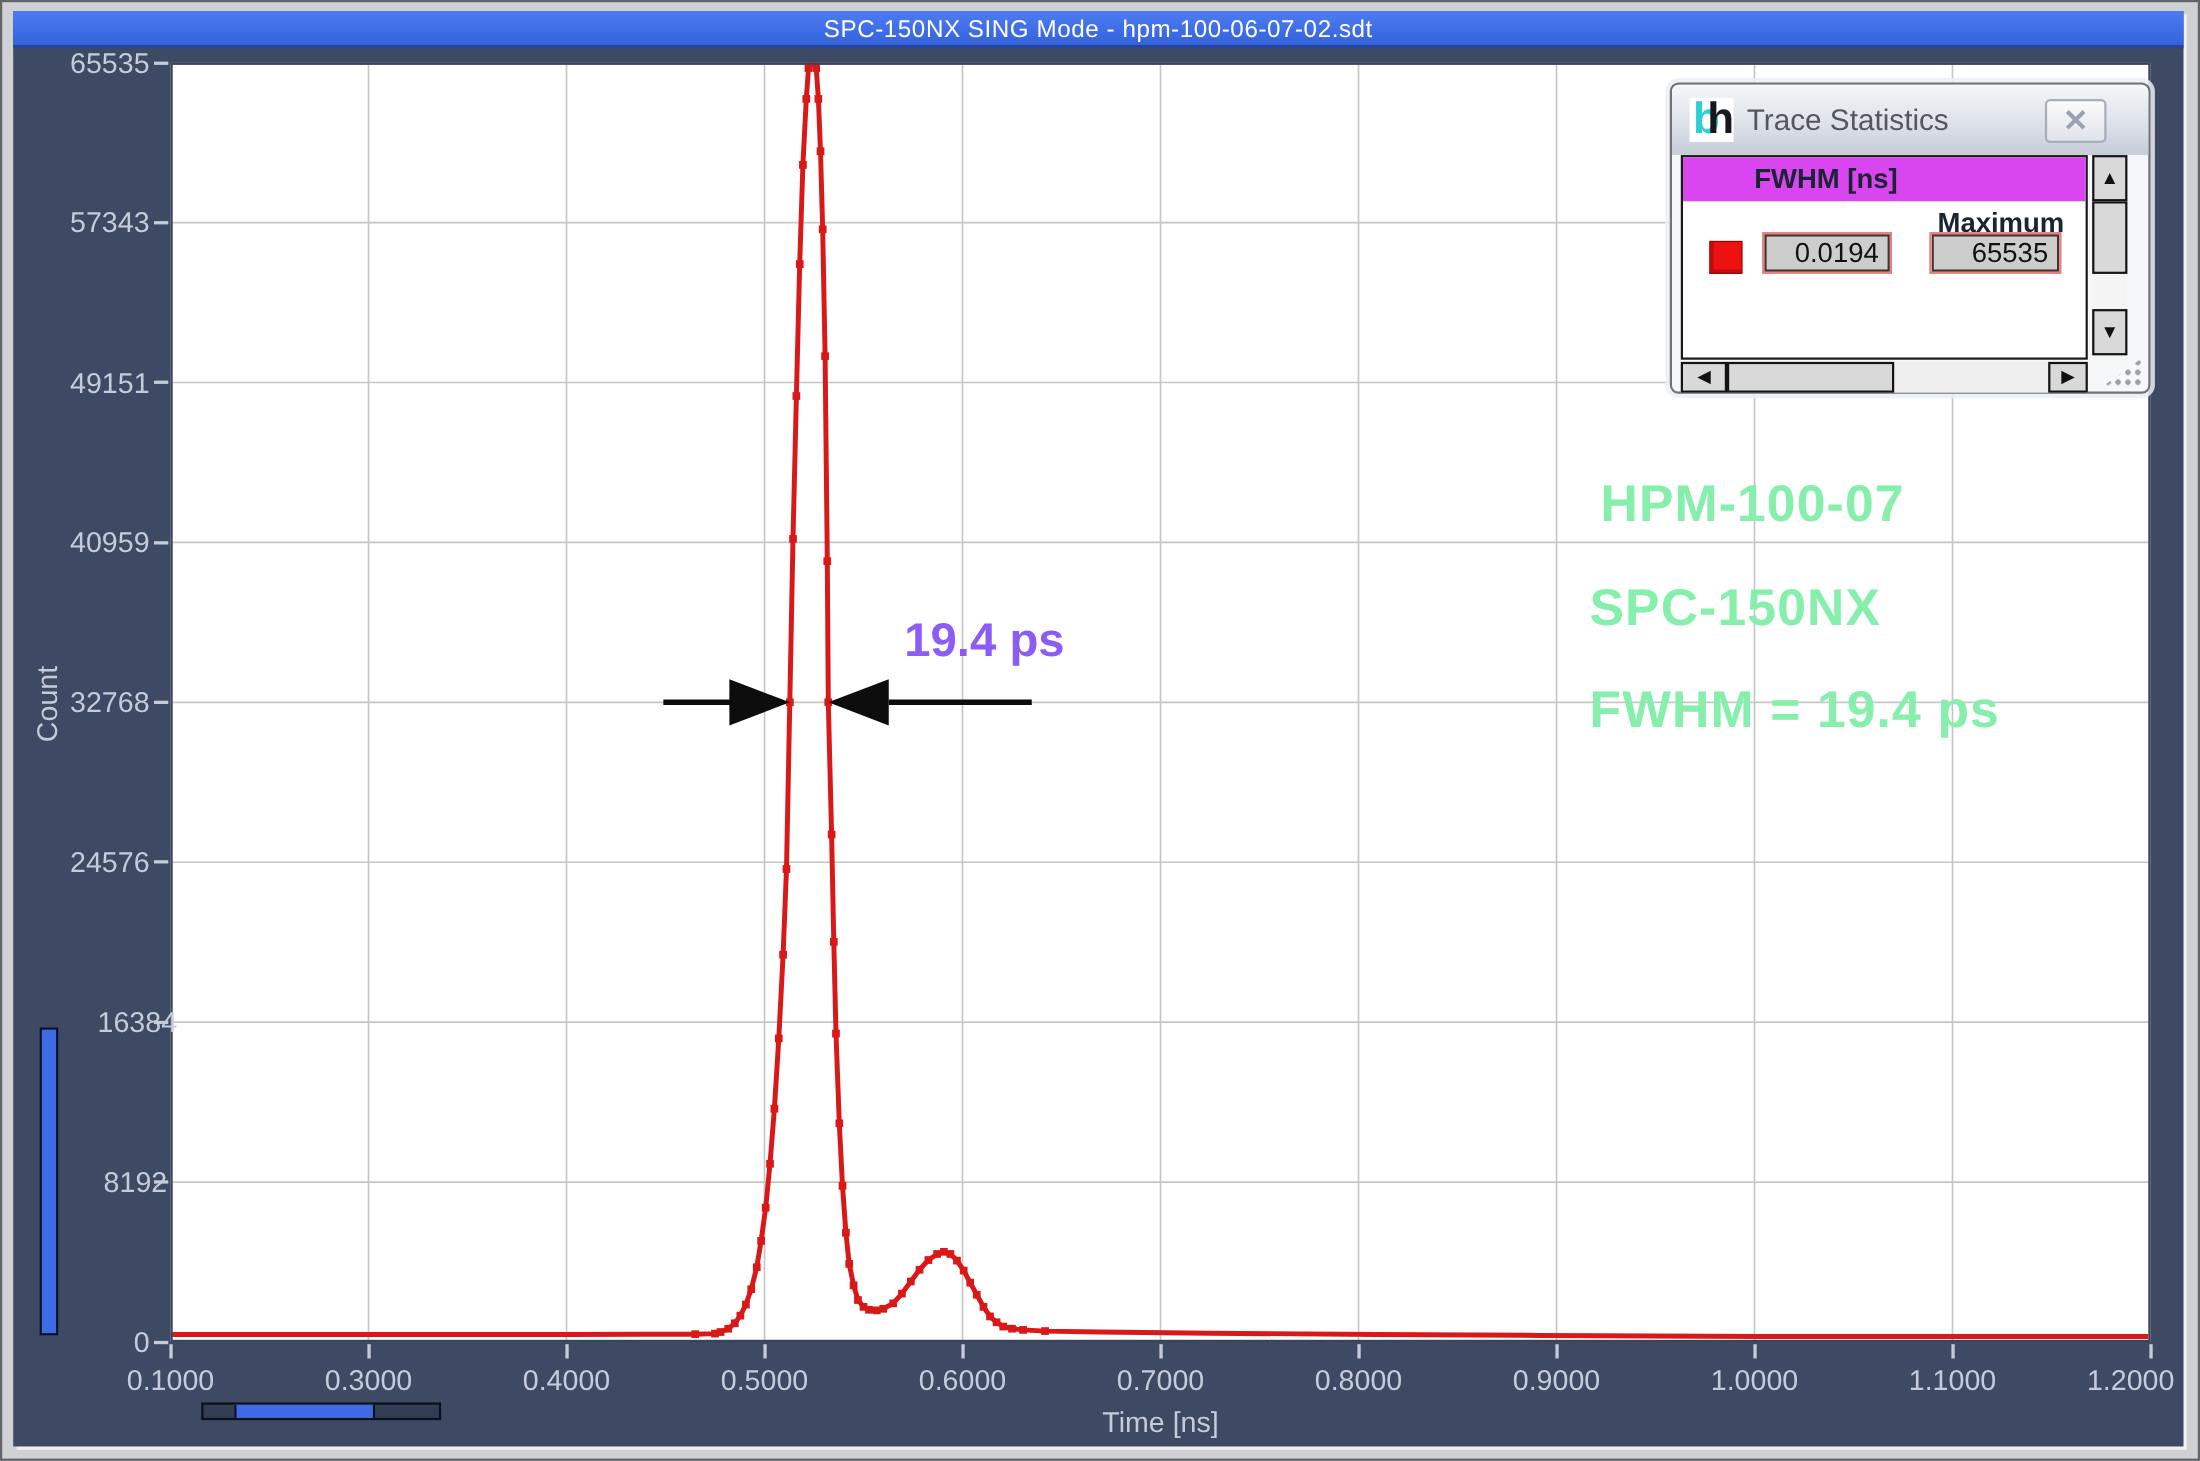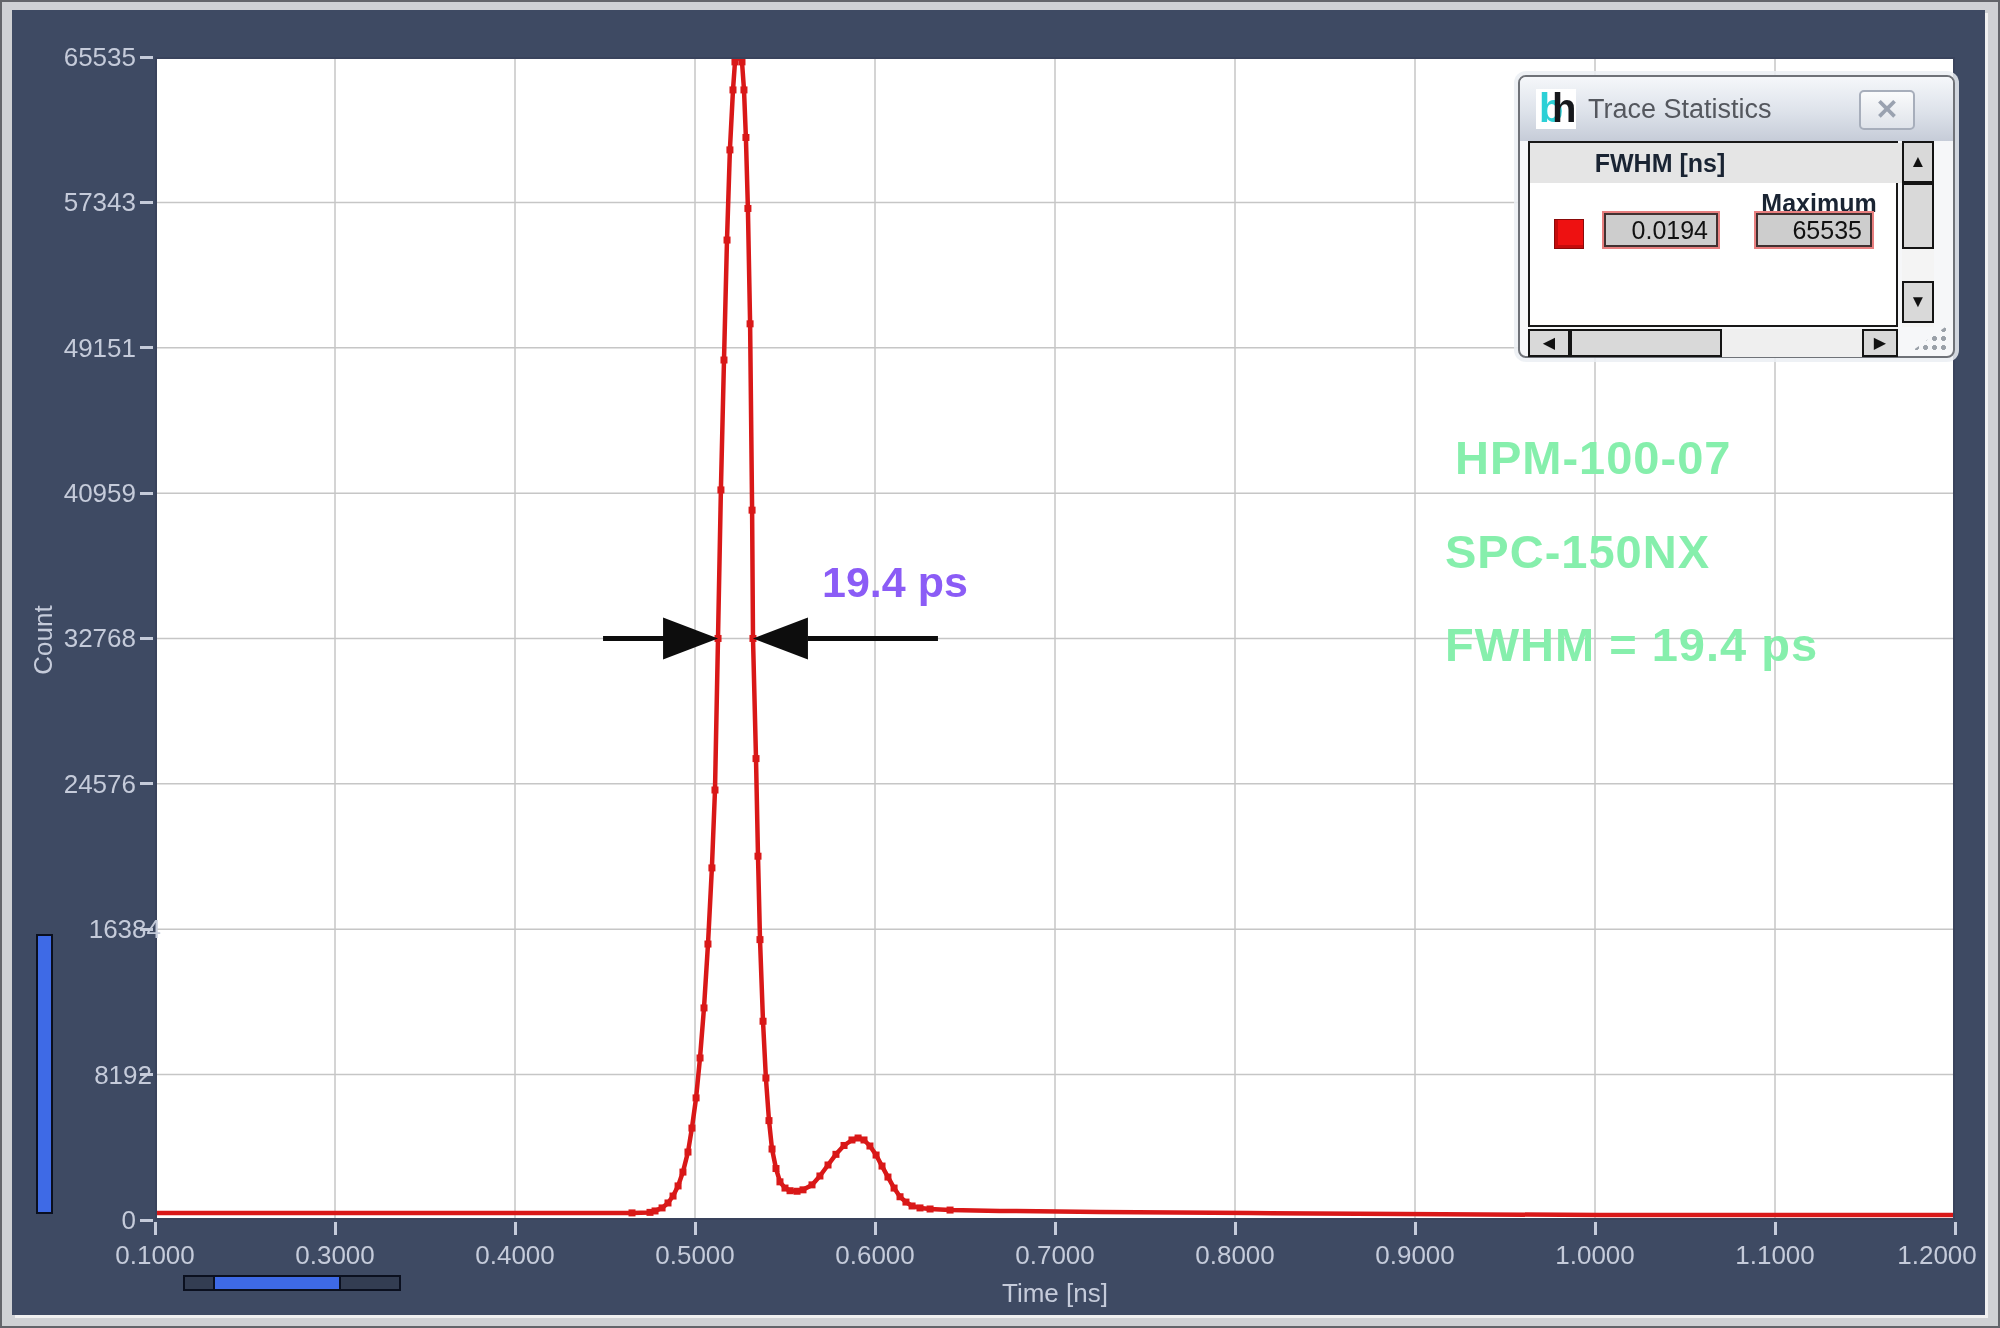--- a/index.html
+++ b/index.html
@@ -36,22 +36,22 @@
         display:flex;align-items:center;padding-left:16px;box-sizing:border-box;}
   .bh-logo{position:relative;width:40px;height:40px;background:#ffffff;margin-right:12px;flex:0 0 auto;}
   .bh-logo .b{position:absolute;left:3px;top:-3px;font-size:40px;font-weight:bold;color:#2cd0d6;}
   .bh-logo .h{position:absolute;left:16px;top:-3px;font-size:40px;font-weight:bold;color:#16181c;}
   .ts-title-text{font-size:27px;color:#54575e;}
   .ts-close{position:absolute;right:38px;top:13px;width:56px;height:40px;border:2px solid #a7aebb;
         border-radius:5px;background:linear-gradient(180deg,#fafbfc,#dfe3ea);color:#9aa2b0;
         font-size:28px;font-weight:bold;text-align:center;line-height:36px;box-sizing:border-box;}
   .ts-listbox{position:absolute;left:8px;top:64px;width:370px;height:186px;background:#ffffff;
         border:2px solid #181818;box-sizing:border-box;}
-  .ts-header{position:absolute;left:0;top:0;width:100%;height:40px;background:#e5e5e5;
-        color:#1a2433;font-size:25px;font-weight:bold;line-height:40px;padding-left:16px;}
+  .ts-header{position:absolute;left:0;top:0;width:100%;height:40px;background:#d946ef;
+        color:#1a2433;font-size:25px;font-weight:bold;line-height:40px;}
   .ts-header .c1{position:absolute;left:40px;width:180px;text-align:center;}
   .ts-header .c2{position:absolute;left:216px;width:146px;text-align:center;margin-top:40px;}
   .ts-swatch{position:absolute;left:24px;top:76px;width:28px;height:28px;background:#ee1111;
         border:1px solid #8a0a0a;box-shadow:inset 3px -3px 0 rgba(120,0,0,.35);}
   .ts-field{position:absolute;top:68px;height:38px;background:#cdcdcd;border:2px solid #e87f7f;
         box-shadow:inset 0 0 0 2px #413131;color:#111;font-size:25px;text-align:right;
         line-height:34px;padding-right:10px;box-sizing:border-box;}
   .ts-vscroll{position:absolute;left:382px;top:64px;width:32px;height:186px;background:#f4f4f4;}
   .ts-btn{position:absolute;background:#d9d9d9;border:2px solid #141414;box-sizing:border-box;
         color:#111;text-align:center;}
@@ -59,20 +59,23 @@
   .ts-grip{position:absolute;right:5px;bottom:5px;width:36px;height:26px;
         background-image:radial-gradient(#9aa0a8 2.2px, transparent 2.8px);
         background-size:9px 9px;clip-path:polygon(100% 0,100% 100%,0 100%);}
 </style>
 </head>
 <body>
 
 <div class="screen" id="screen">
   <div class="outer-frame"></div>
   <div class="inner-area"></div>
+  <div class="titlebar">
+    <span>SPC-150NX  SING Mode - hpm-100-06-07-02.sdt</span>
+  </div>
 
   <svg id="plot-svg" width="1800" height="1163" viewBox="0 0 1800 1163">
       <rect x="0" y="0" width="1800" height="1163" fill="#ffffff"></rect>
       <g>
         <line></line>
         <line></line>
         <line></line>
         <line></line>
         <line></line>
         <line></line>

